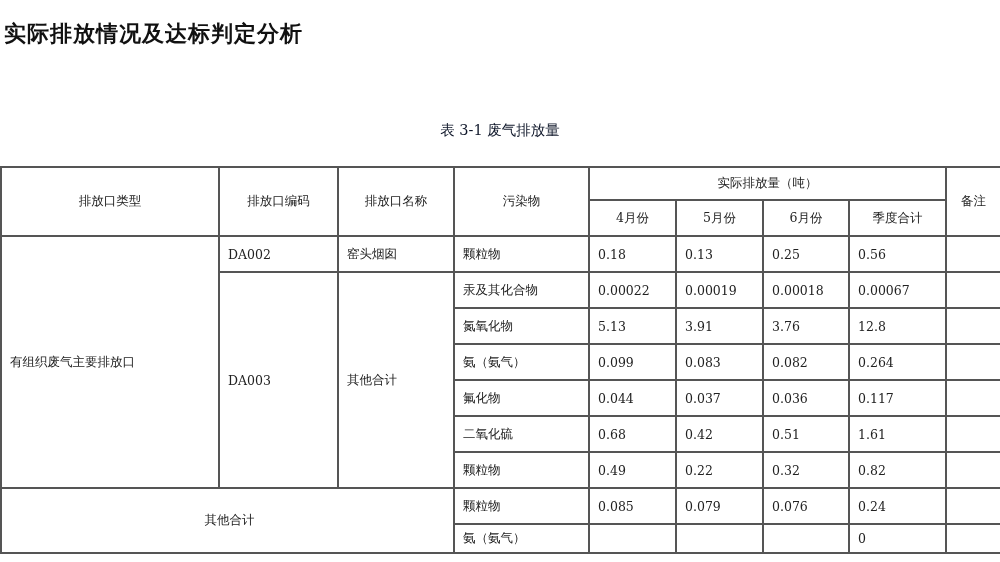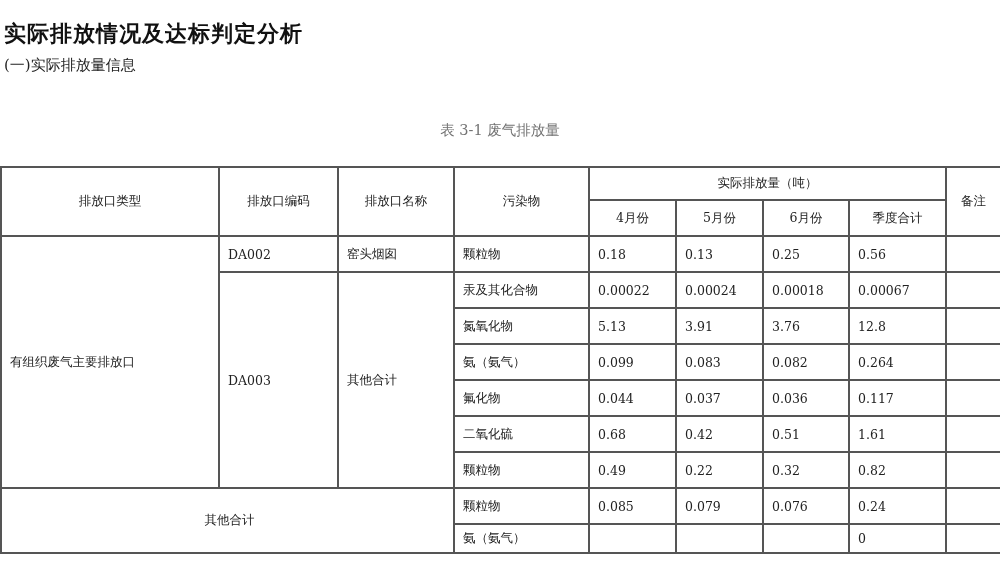--- a/index.html
+++ b/index.html
@@ -33,21 +33,21 @@
     font-size: 15px;
     color: #222;
   }
   .table-caption {
     position: absolute;
     left: 0;
     top: 121px;
     width: 100%;
     text-align: center;
     font-size: 14.5px;
-    color: #737373;
+    color: #0f172a;
   }
   table.emissions {
     position: absolute;
     left: 0;
     top: 166px;
     width: 1000px;
     border-collapse: collapse;
     table-layout: fixed;
     font-size: 12.5px;
     color: #222;
@@ -77,21 +77,20 @@
   tr.h-row   { height: 36px; }
   tr.h-last  { height: 29px; }
 </style>
 </head>
 <body>
 
 <div class="page">
 
   <h1 class="doc-title">实际排放情况及达标判定分析</h1>
 
-  <div class="doc-subtitle">(一)实际排放量信息</div>
 
   <div class="table-caption">表 3-1 废气排放量</div>
 
   <table class="emissions">
     <colgroup>
       <col style="width:218px">
       <col style="width:119px">
       <col style="width:116px">
       <col style="width:135px">
       <col style="width:87px">
@@ -126,21 +125,21 @@
         <td class="val">0.13</td>
         <td class="val">0.25</td>
         <td class="val">0.56</td>
         <td class="val"></td>
       </tr>
       <tr class="h-row">
         <td class="code" rowspan="6">DA003</td>
         <td class="name" rowspan="6">其他合计</td>
         <td class="pollutant">汞及其化合物</td>
         <td class="val">0.00022</td>
-        <td class="val">0.00024</td>
+        <td class="val">0.00019</td>
         <td class="val">0.00018</td>
         <td class="val">0.00067</td>
         <td class="val"></td>
       </tr>
       <tr class="h-row">
         <td class="pollutant">氮氧化物</td>
         <td class="val">5.13</td>
         <td class="val">3.91</td>
         <td class="val">3.76</td>
         <td class="val">12.8</td>

